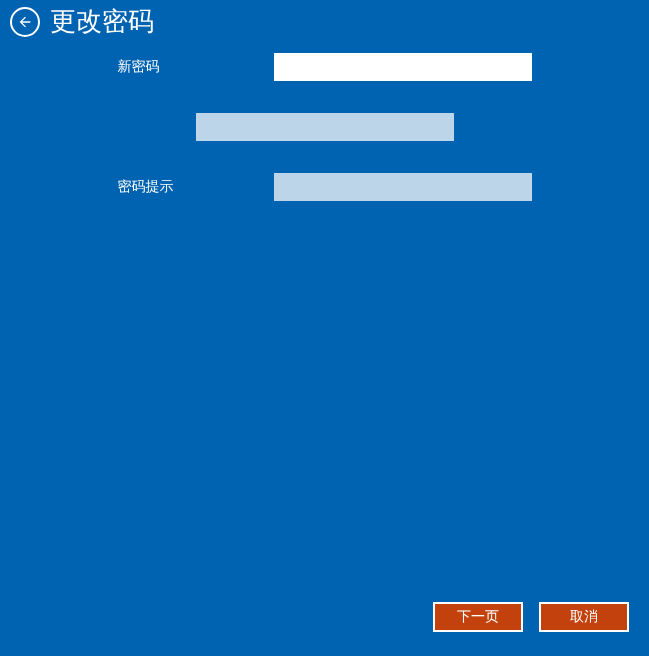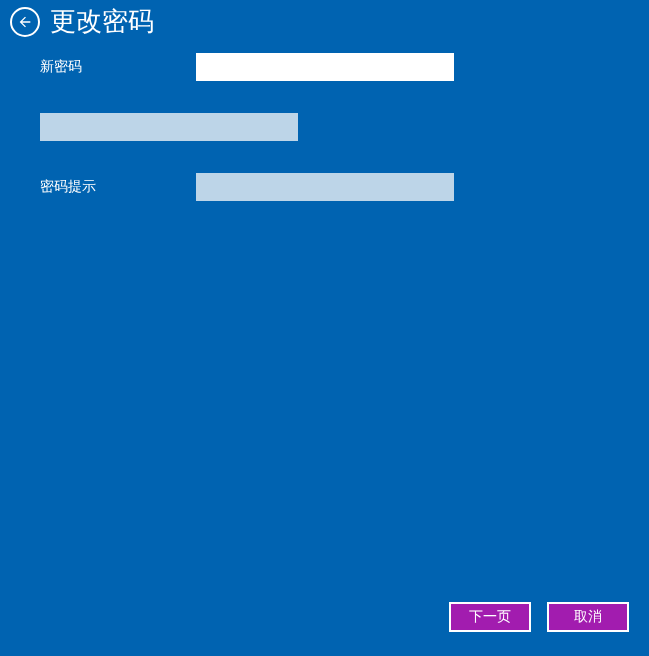--- a/index.html
+++ b/index.html
@@ -41,20 +41,21 @@
       font-size: 26px;
       font-weight: normal;
     }
     .form-container {
       padding: 10px 40px;
     }
     .form-row {
       display: flex;
       align-items: center;
       margin-bottom: 32px;
+      justify-content: center;
     }
     .form-label {
       width: 156px;
       font-size: 14px;
       color: #ffffff;
     }
     .form-input {
       width: 258px;
       height: 28px;
       border: none;
@@ -70,23 +71,23 @@
       background-color: #bdd5e8;
     }
     .button-bar {
       position: absolute;
       bottom: 24px;
       right: 20px;
       display: flex;
       gap: 16px;
     }
     .btn {
-      width: 82px;
+      width: 90px;
       height: 30px;
-      background-color: #a21caf;
+      background-color: #c2410c;
       border: 2px solid #ffffff;
       color: #ffffff;
       font-size: 14px;
       font-family: inherit;
       cursor: pointer;
       display: flex;
       align-items: center;
       justify-content: center;
     }
   </style>

